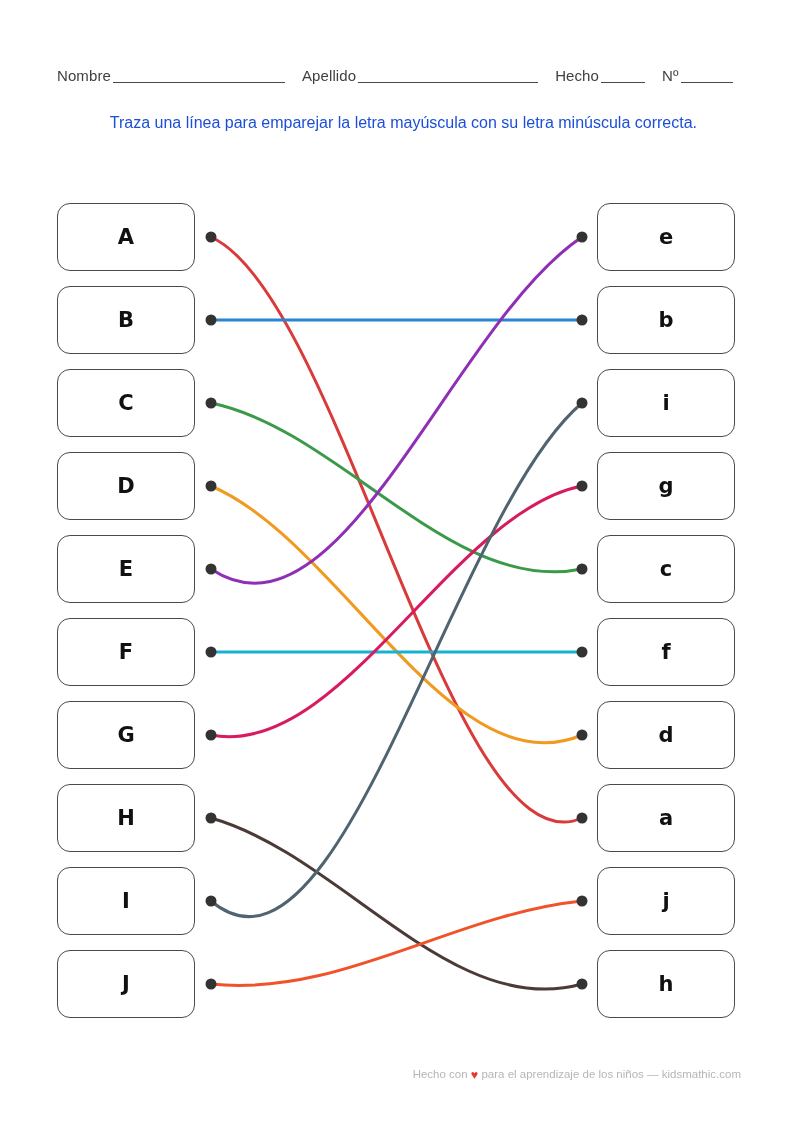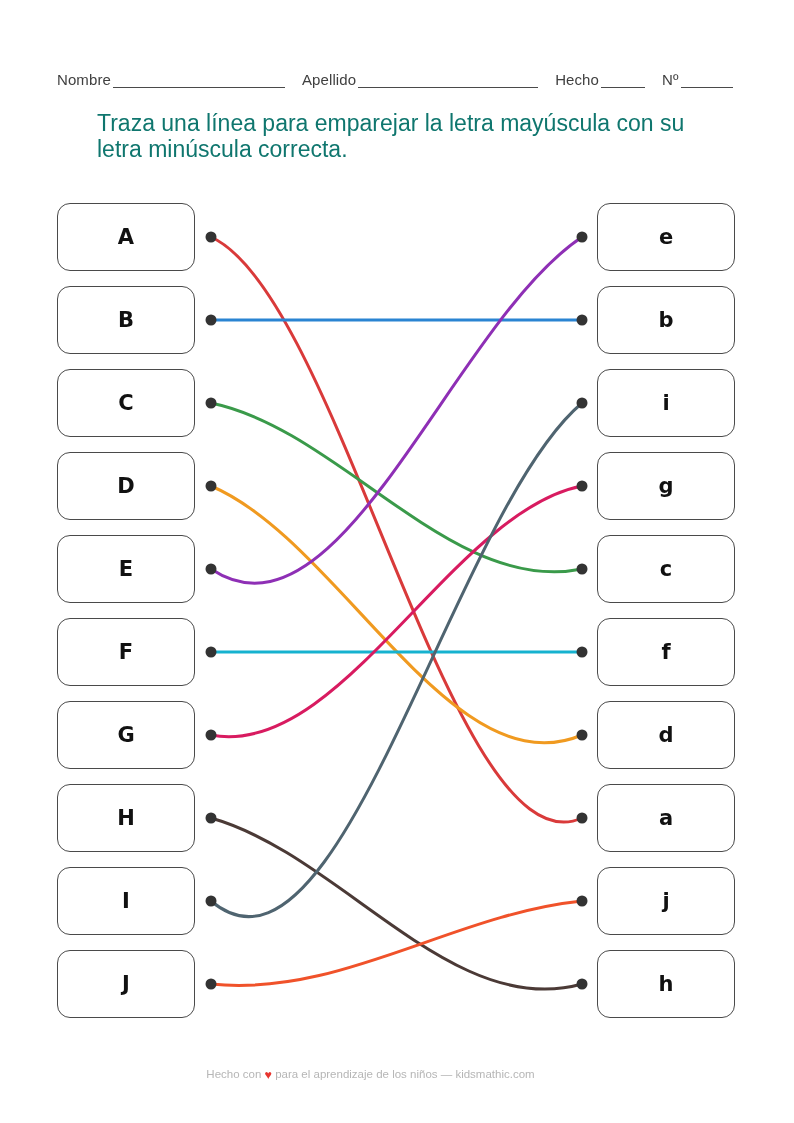--- a/index.html
+++ b/index.html
@@ -17,21 +17,21 @@
   }
 
   
   .header-line {
     position: absolute;
     left: 57px;
     top: 62px;
     width: 680px;
     height: 26px;
     display: flex;
-    align-items: flex-end;
+    align-items: center;
     font-size: 15px;
     color: #3f3f3f;
     letter-spacing: 0.1px;
   }
   .hl-label {
     white-space: nowrap;
     padding-right: 2px;
     line-height: 17px;
   }
   .hl-rule {
@@ -44,24 +44,24 @@
   .rule-clase   { width: 44px; }
   .rule-numero  { width: 52px; }
   .hl-gap { width: 17px; flex: 0 0 auto; }
 
   
   .instructions {
     position: absolute;
     left: 97px;
     top: 110px;
     width: 600px;
-    text-align: left;
-    font-size: 23px;
+    text-align: right;
+    font-size: 16px;
     line-height: 26px;
-    color: #0f766e;
+    color: #1d4ed8;
   }
 
   
   .board {
     position: absolute;
     left: 0;
     top: 196px;
     width: 794px;
     height: 832px;
   }
@@ -111,21 +111,21 @@
   .endpoint-dot {
     fill: #333333;
   }
 
   
   .footer {
     position: absolute;
     left: 0;
     top: 1068px;
     width: 741px;
-    text-align: center;
+    text-align: right;
     font-size: 11.5px;
     color: #b6b6b6;
   }
   .footer .heart {
     color: #e8352e;
     font-size: 12.5px;
     vertical-align: -1px;
   }
 </style>
 </head>

